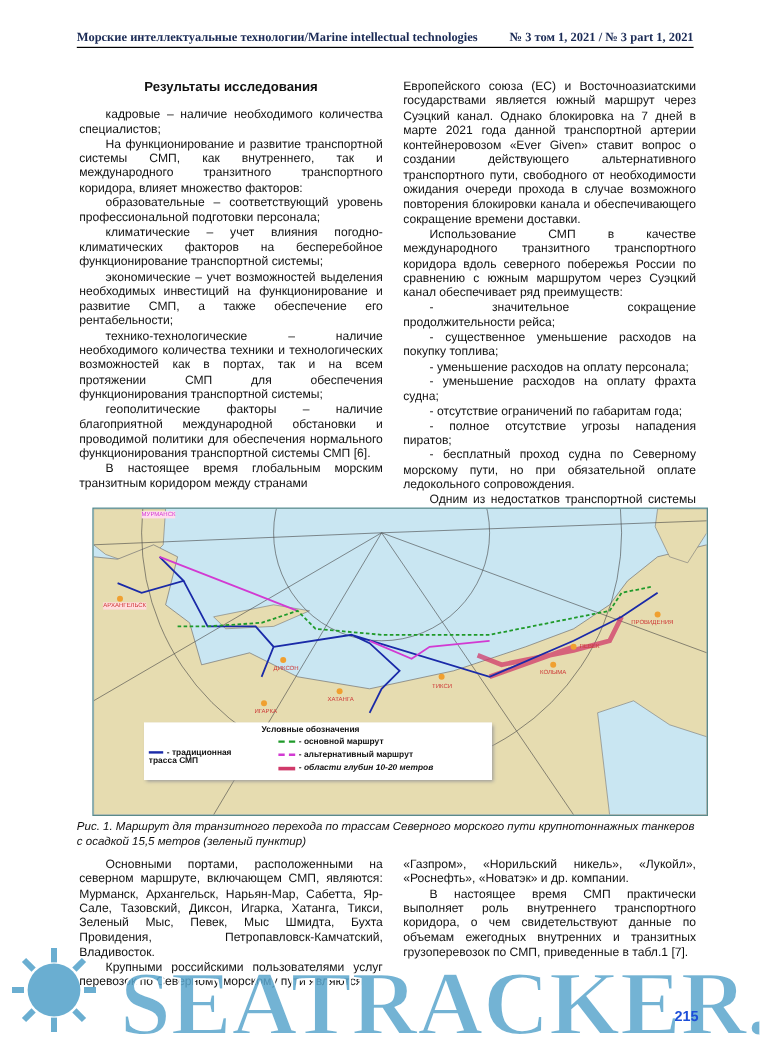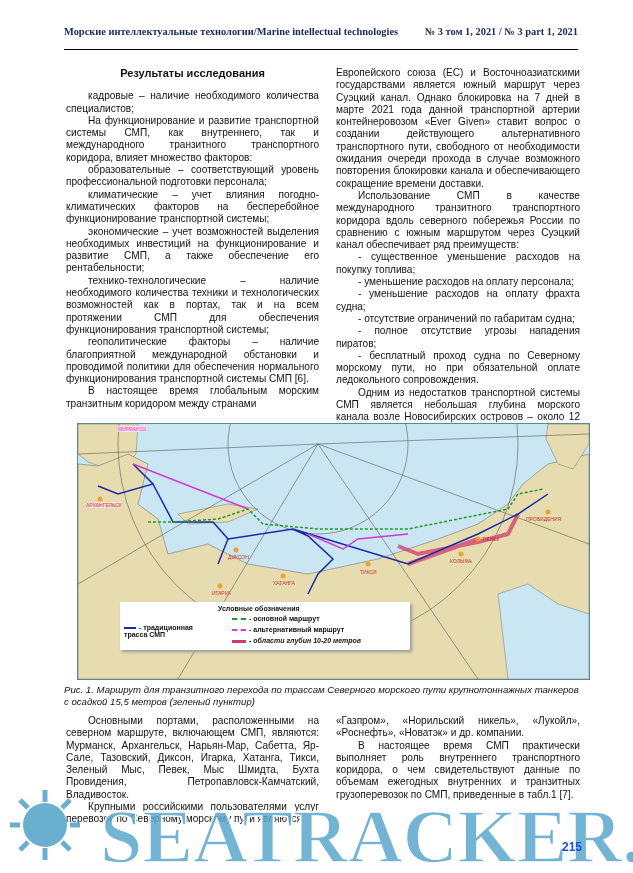--- a/index.html
+++ b/index.html
@@ -1,17 +1,17 @@
 <!DOCTYPE html>
 <html><head>
 <meta charset="utf-8">
 <style>
   html,body{margin:0;padding:0;background:#fff;}
   body{width:633px;height:873px;position:relative;overflow:hidden;font-family:"Liberation Sans",sans-serif;color:#111;}
-  .hdr{position:absolute;left:64px;top:26px;width:514px;font-family:"Liberation Serif",serif;font-weight:bold;font-size:10.4px;color:#1a2a55;display:flex;justify-content:space-between;border-bottom:1.5px solid #000;padding-bottom:12px;}
+  .hdr{position:absolute;left:64px;top:26px;width:514px;font-family:"Liberation Serif",serif;font-weight:bold;font-size:10.4px;color:#1a2a55;display:flex;justify-content:space-between;border-bottom:1.5px solid #000;padding-bottom:2px;}
   .col{position:absolute;font-size:10.1px;line-height:12.3px;text-align:justify;}
   .col p{margin:0;}
   .ind{text-indent:22px;}
   .h2{font-weight:bold;text-align:center !important;margin-bottom:11px !important;font-size:11px;}
   #c1{left:66px;top:67px;width:253px;}
   #c2{left:336px;top:67px;width:244px;}
   #c3{left:66px;top:715px;width:253px;}
   #c4{left:336px;top:715px;width:244px;}
   .map{position:absolute;left:77px;top:423px;width:511px;height:255px;border:1px solid #5a8a8a;background:#c9e6f2;overflow:hidden;}
   .caption{position:absolute;left:64px;top:684px;width:516px;text-align:left;font-style:italic;font-size:9.6px;line-height:12px;}
@@ -35,24 +35,25 @@
   <p class="ind">климатические – учет влияния погодно-климатических факторов на бесперебойное функционирование транспортной системы;</p>
   <p class="ind">экономические – учет возможностей выделения необходимых инвестиций на функционирование и развитие СМП, а также обеспечение его рентабельности;</p>
   <p class="ind">технико-технологические – наличие необходимого количества техники и технологических возможностей как в портах, так и на всем протяжении СМП для обеспечения функционирования транспортной системы;</p>
   <p class="ind">геополитические факторы – наличие благоприятной международной обстановки и проводимой политики для обеспечения нормального функционирования транспортной системы СМП [6].</p>
   <p class="ind">В настоящее время глобальным морским транзитным коридором между странами</p>
 </div>
 
 <div class="col" id="c2">
   <p>Европейского союза (ЕС) и Восточноазиатскими государствами является южный маршрут через Суэцкий канал. Однако блокировка на 7 дней в марте 2021 года данной транспортной артерии контейнеровозом «Ever Given» ставит вопрос о создании действующего альтернативного транспортного пути, свободного от необходимости ожидания очереди прохода в случае возможного повторения блокировки канала и обеспечивающего сокращение времени доставки.</p>
   <p class="ind">Использование СМП в качестве международного транзитного транспортного коридора вдоль северного побережья России по сравнению с южным маршрутом через Суэцкий канал обеспечивает ряд преимуществ:</p>
+  <p class="ind">- значительное сокращение продолжительности рейса;</p>
   <p class="ind">- существенное уменьшение расходов на покупку топлива;</p>
   <p class="ind">- уменьшение расходов на оплату персонала;</p>
   <p class="ind">- уменьшение расходов на оплату фрахта судна;</p>
-  <p class="ind">- отсутствие ограничений по габаритам судна;</p>
+  <p class="ind">- отсутствие ограничений по габаритам года;</p>
   <p class="ind">- полное отсутствие угрозы нападения пиратов;</p>
   <p class="ind">- бесплатный проход судна по Северному морскому пути, но при обязательной оплате ледокольного сопровождения.</p>
   <p class="ind">Одним из недостатков транспортной системы СМП является небольшая глубина морского канала возле Новосибирских островов – около 12 метров, что потребует проведения соответствующих работ или изменения маршрута (рис. 1).</p>
 </div>
 
 <div class="map">
   <svg width="511" height="255" viewBox="0 0 511 255">
 
     <path d="M0,0 L60,0 L58,30 L48,40 L30,45 L10,38 L0,30Z" fill="#e6dcb0" stroke="#777" stroke-width="0.5"></path>
     <path d="M0,40 L20,42 L50,30 L70,40 L60,80 L80,95 L90,130 L130,120 L170,140 L230,150 L300,135 L360,115 L400,100 L430,80 L445,60 L470,40 L511,30 L511,255 L0,255Z" fill="#e6dcb0" stroke="#777" stroke-width="0.6"></path>

